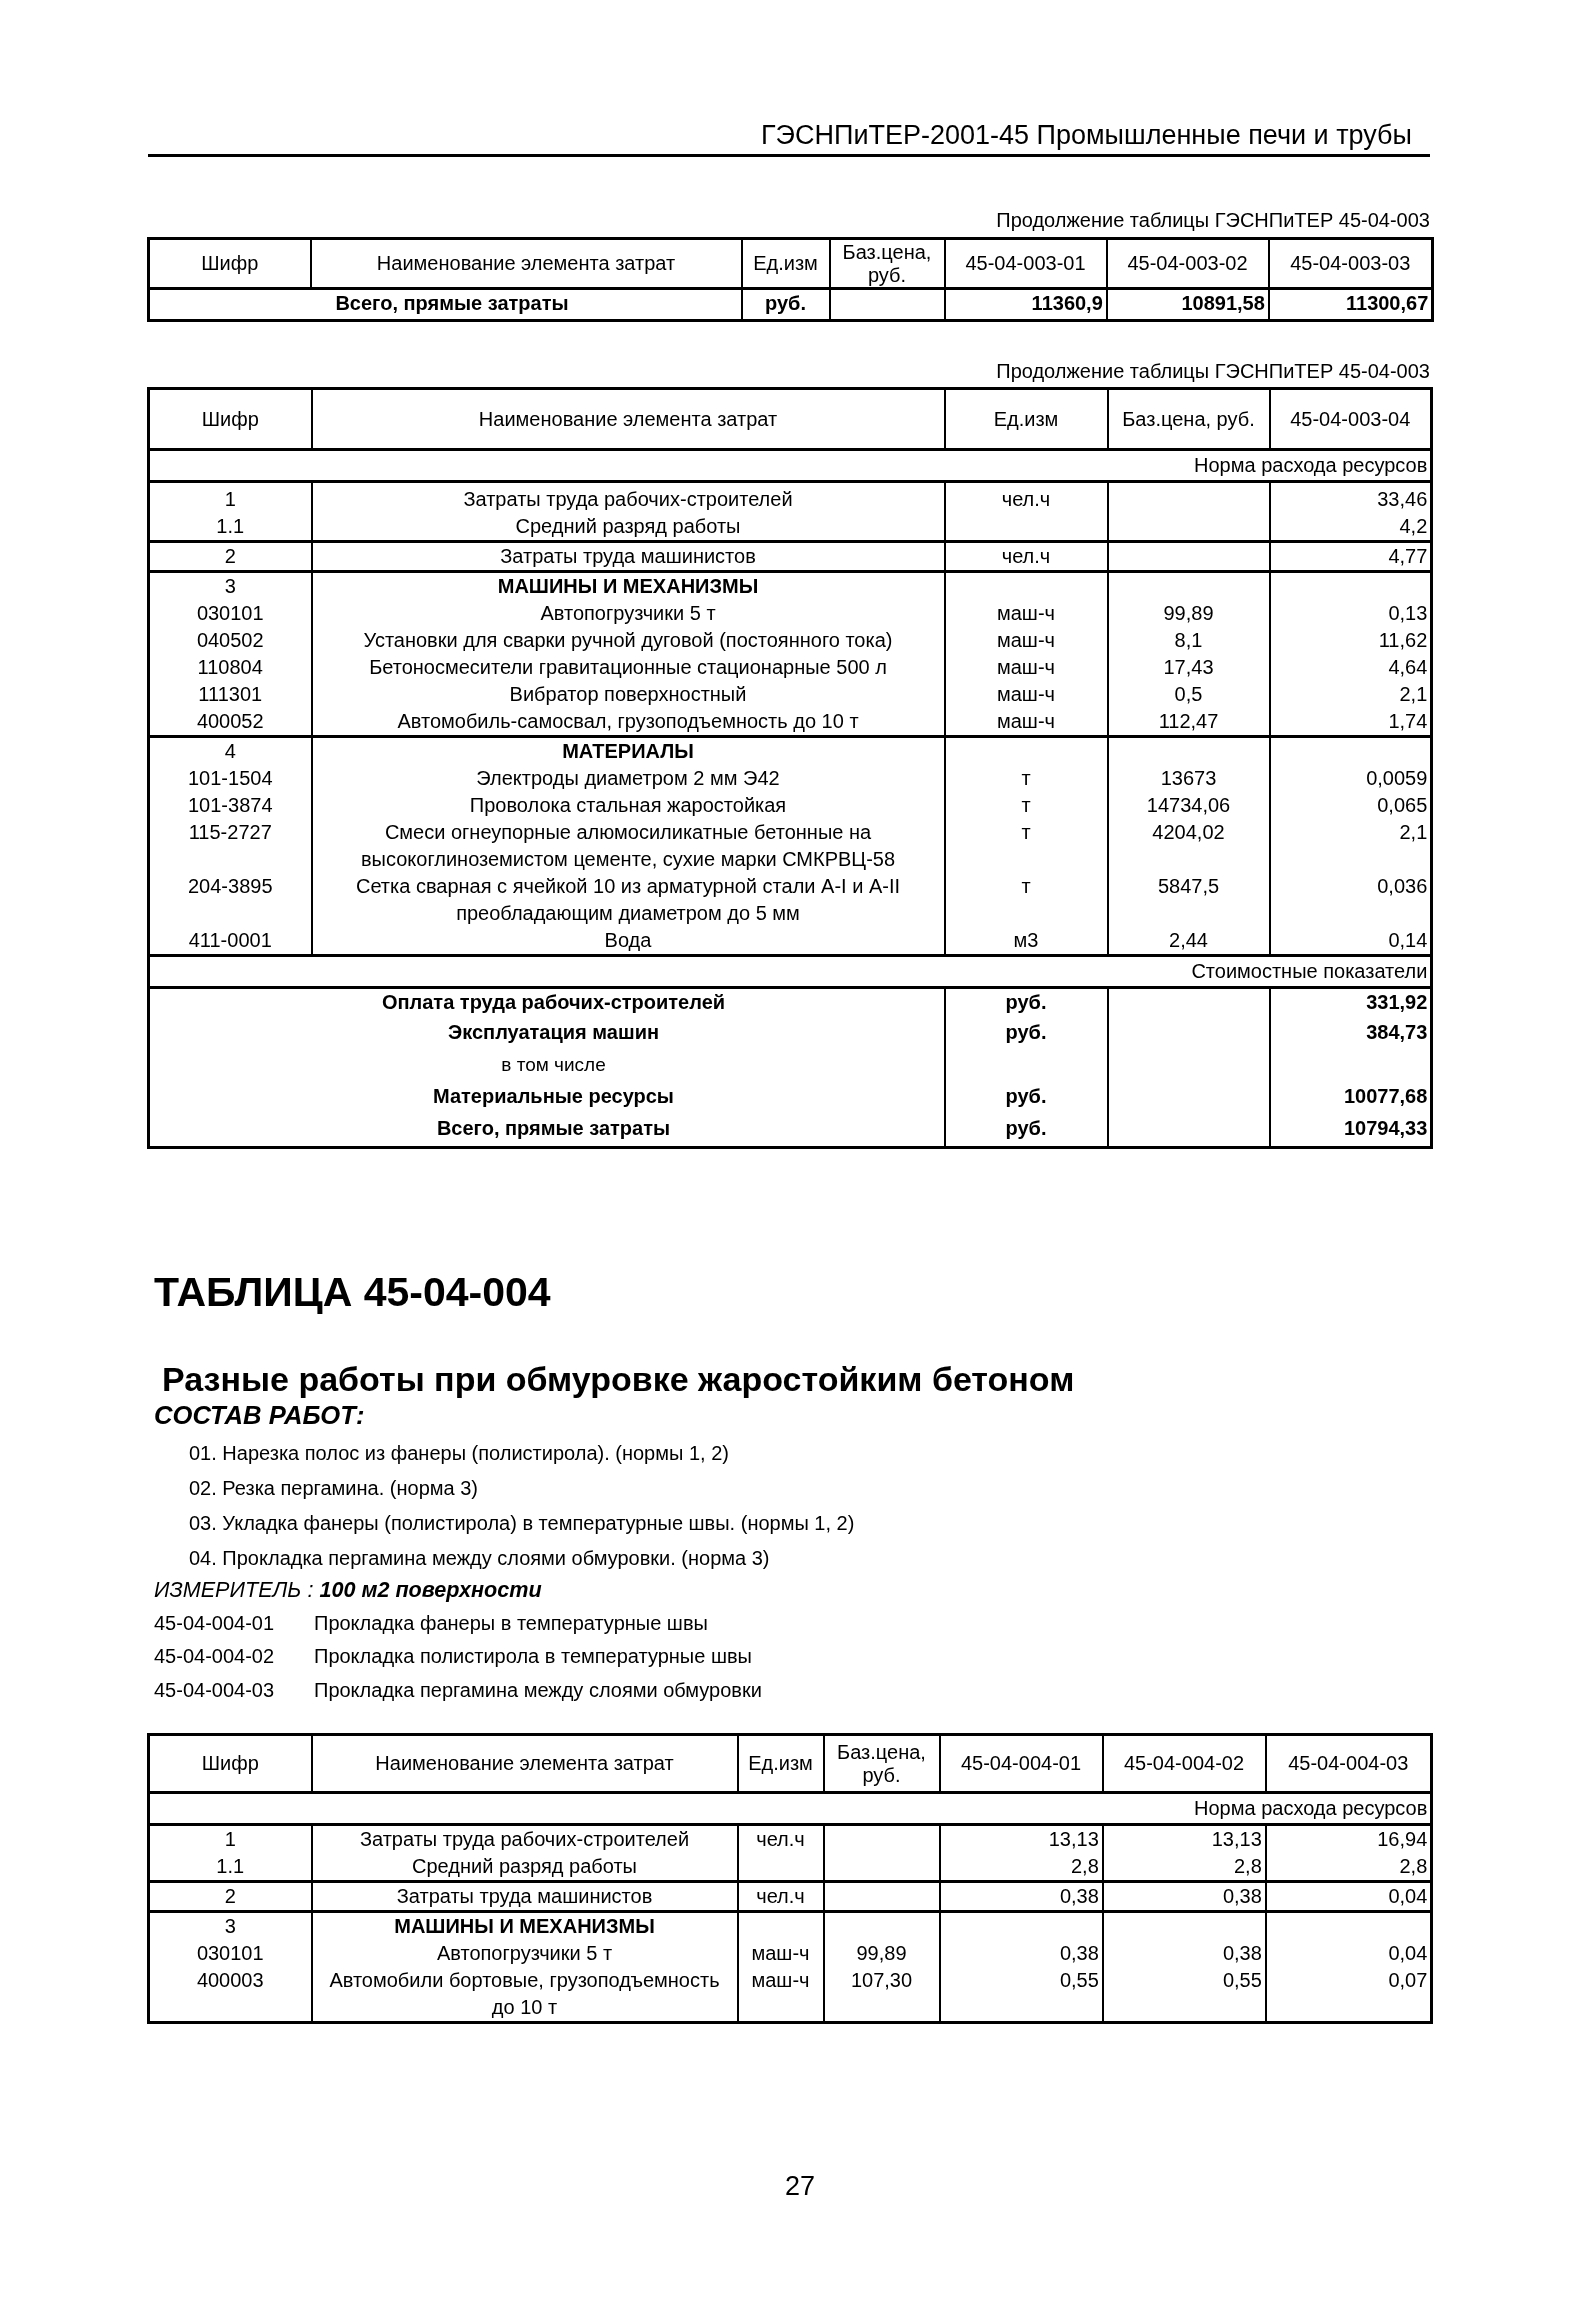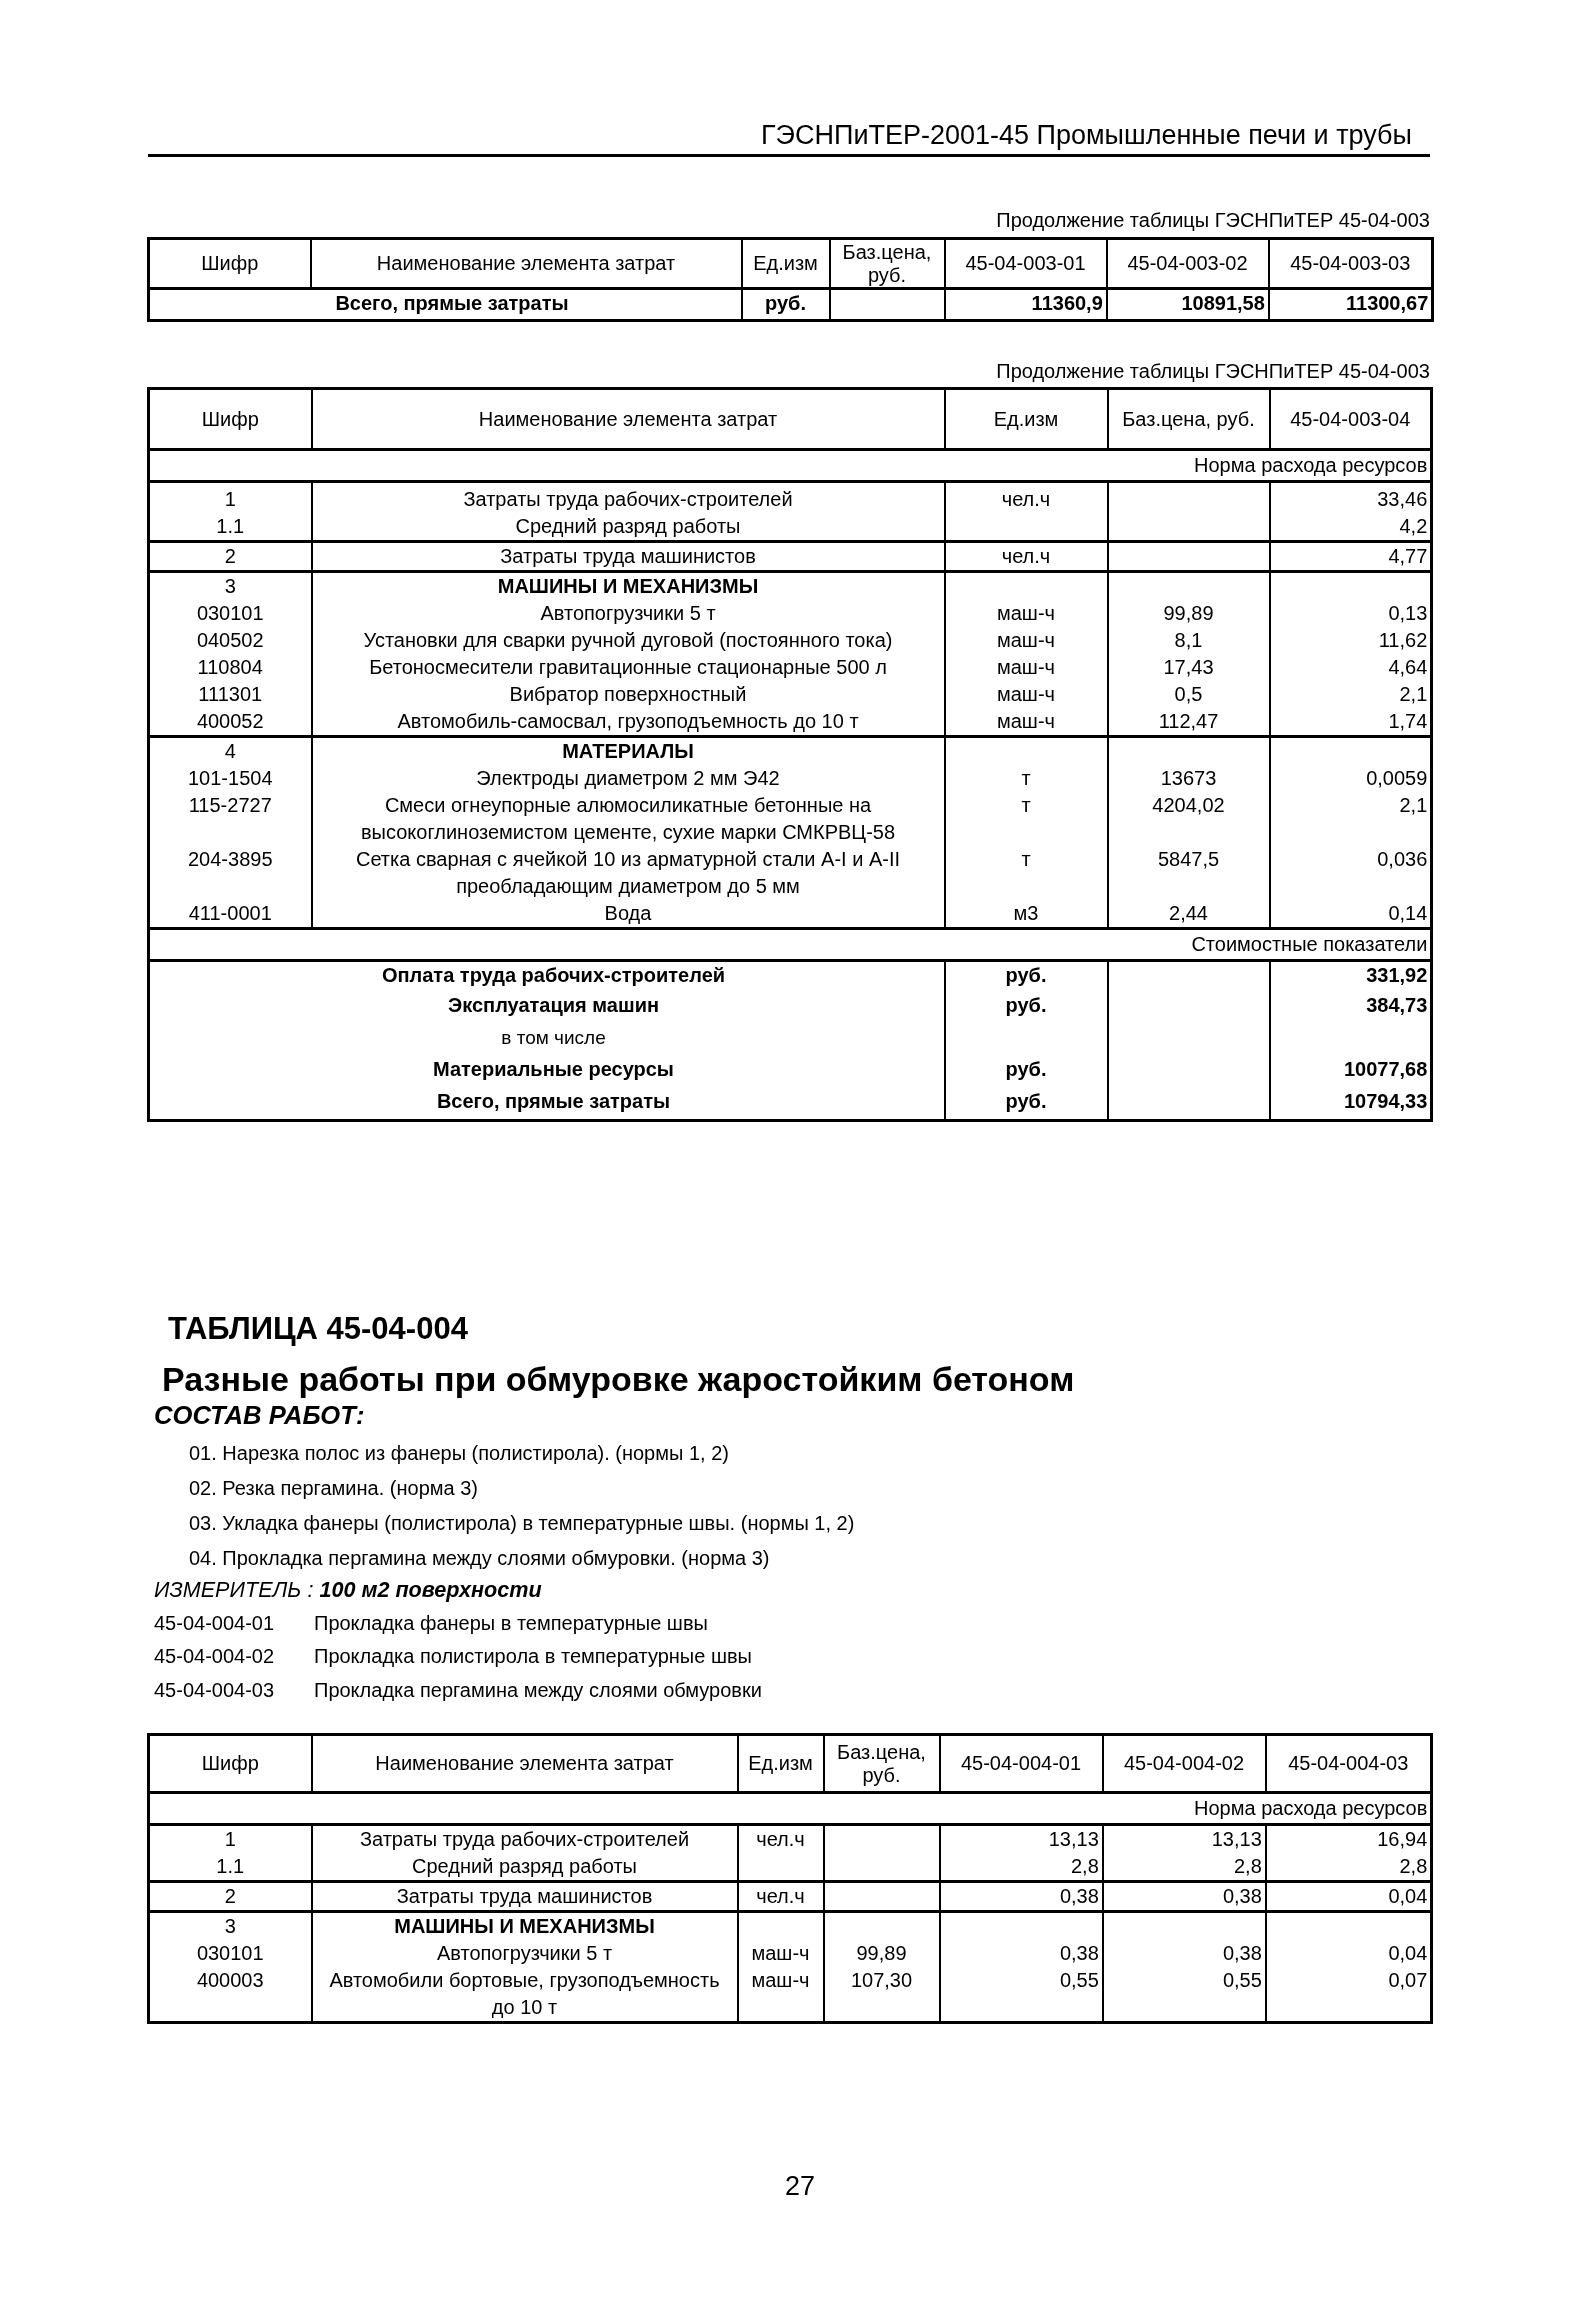--- a/index.html
+++ b/index.html
@@ -12,21 +12,21 @@
   table.grid { position: absolute; border-collapse: collapse; table-layout: fixed;
                font-size: 20px; border: 3.4px solid #000; padding-left: 19px; }
   table.grid td { border-left: 2px solid #000; border-right: 2px solid #000; padding: 0 4px;
                   vertical-align: top; line-height: 27px; }
   table.grid td.c { text-align: center; }
   table.grid td.r { text-align: right; padding-right: 2.7px; }
   table.grid td.l { text-align: center; }
   table.grid tr.head td { border-bottom: 3.4px solid #000; vertical-align: middle; text-align: center; line-height: 23px; }
   table.grid tr.sec td { border-top: 3.4px solid #000; }
   .b { font-weight: bold; }
-  .title1 { left: 154px; top: 1311px; font-size: 31px; font-weight: bold; margin-left: 14px; }
+  .title1 { left: 154px; top: 1269px; font-size: 41px; font-weight: bold; }
   .title2 { left: 162px; top: 1360px; font-size: 34px; font-weight: bold; }
   .title3 { left: 154px; top: 1401px; font-size: 25.6px; font-weight: bold; font-style: italic; }
   .work { left: 189px; font-size: 20px; white-space: nowrap; }
   .meter { left: 154px; top: 1565px; font-size: 21.6px; font-style: italic; white-space: nowrap; }
   .meter .v { font-weight: bold; }
   .code-item { left: 154px; font-size: 20px; white-space: nowrap; }
   .code-item .code { display: inline-block; width: 160px; }
   .pagenum { left: 785px; top: 2171px; font-size: 27px; }
 </style>
 </head>
@@ -158,20 +158,27 @@
         <td class="c"></td>
         <td class="c"></td>
         <td class="r"></td>
       </tr>
       <tr>
         <td class="c">101-1504</td>
         <td class="l">Электроды диаметром 2 мм Э42</td>
         <td class="c">т</td>
         <td class="c">13673</td>
         <td class="r">0,0059</td>
+      </tr>
+      <tr>
+        <td class="c">101-3874</td>
+        <td class="l">Проволока стальная жаростойкая</td>
+        <td class="c">т</td>
+        <td class="c">14734,06</td>
+        <td class="r">0,065</td>
       </tr>
       <tr>
         <td class="c">115-2727</td>
         <td class="l">Смеси огнеупорные алюмосиликатные бетонные на высокоглиноземистом цементе, сухие марки СМКРВЦ-58</td>
         <td class="c">т</td>
         <td class="c">4204,02</td>
         <td class="r">2,1</td>
       </tr>
       <tr>
         <td class="c">204-3895</td>

